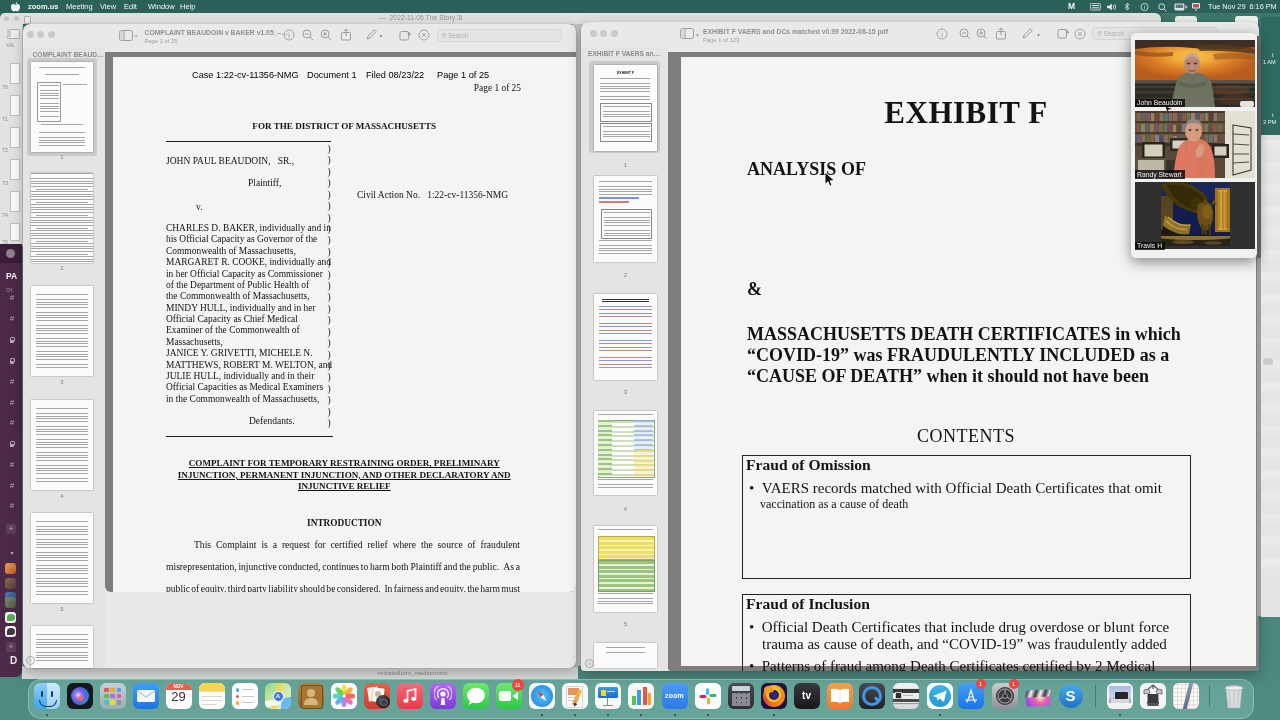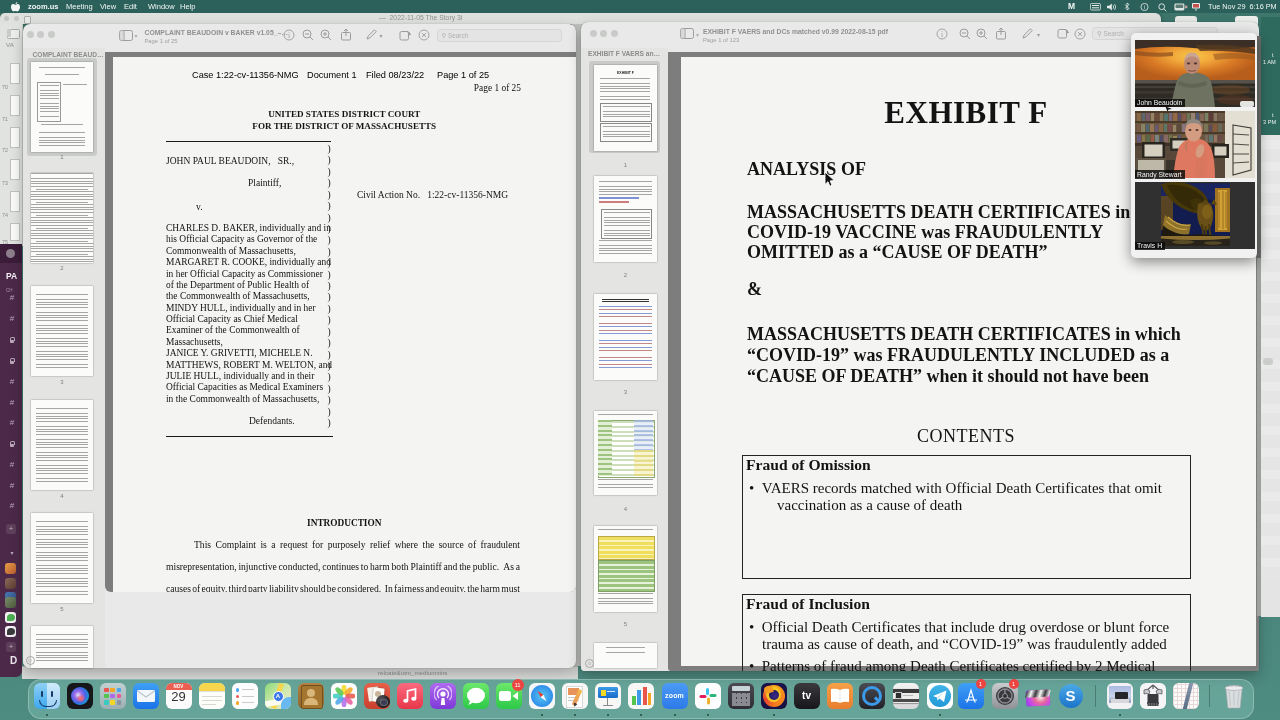--- a/index.html
+++ b/index.html
@@ -202,40 +202,40 @@
       <div style="margin:8px 5px 0 5px;height:30px;" class="tlines"></div>
     </div>
 
   <div class="docarea" style="left:82.5px;top:28px;width:470.5px;height:540px;border-radius:0 0 6px 6px;overflow:hidden;">
     <div class="page" style="left:8px;top:5px;width:462.5px;height:590px;">
       <div class="docline" style="left:79px;top:13px;font-size:9.2px;">Case 1:22-cv-11356-NMG</div>
         <div class="docline" style="left:194px;top:13px;font-size:9.2px;">Document 1</div>
         <div class="docline" style="left:253px;top:13px;font-size:9.2px;">Filed 08/23/22</div>
         <div class="docline" style="left:324px;top:13px;font-size:9.2px;">Page 1 of 25</div>
       <div class="docline serif" style="left:0;top:26px;width:408px;text-align:right;font-size:9.4px;">Page 1 of 25</div>
-      <div class="docline serif" style="left:0;top:52px;width:100%;text-align:center;font-weight:bold;font-size:9.1px;">UNITED STATES DISTRICT COURT</div>
       <div class="docline serif" style="left:0;top:64px;width:100%;text-align:center;font-weight:bold;font-size:9.1px;">FOR THE DISTRICT OF MASSACHUSETTS</div>
       <div class="abs" style="left:53px;top:84px;width:165px;height:0;border-top:0.9px solid #1a1a1a;"></div>
       <div class="docline serif" style="left:214.5px;top:87px;font-size:9.5px;line-height:11.42px;text-align:center;">)<br>)<br>)<br>)<br>)<br>)<br>)<br>)<br>)<br>)<br>)<br>)<br>)<br>)<br>)<br>)<br>)<br>)<br>)<br>)<br>)<br>)<br>)<br>)<br>)</div>
       <div class="docline serif" style="left:53px;top:99px;font-size:9.5px;">JOHN PAUL BEAUDOIN,&nbsp;&nbsp;&nbsp;SR.,</div>
       <div class="docline serif" style="left:135px;top:121px;font-size:9.5px;">Plaintiff,</div>
       <div class="docline serif" style="left:244px;top:133px;font-size:9.5px;">Civil Action No.&nbsp;&nbsp;&nbsp;1:22-cv-11356-NMG</div>
       <div class="docline serif" style="left:83px;top:145px;font-size:9.5px;">v.</div>
       <div class="docline serif" style="left:53px;top:166px;font-size:9.45px;line-height:11.37px;">CHARLES D. BAKER, individually and in<br>his Official Capacity as Governor of the<br>Commonwealth of Massachusetts,<br>MARGARET R. COOKE, individually and<br>in her Official&nbsp;Capacity as Commissioner<br>of the Department of Public Health of<br>the Commonwealth of Massachusetts,<br>MINDY HULL, individually and in her<br>Official Capacity as Chief Medical<br>Examiner of the Commonwealth of<br>Massachusetts,<br>JANICE Y. GRIVETTI, MICHELE N.<br>MATTHEWS, ROBERT M. WELTON, and<br>JULIE HULL, individually and in their<br>Official Capacities as Medical Examiners<br>in the Commonwealth&nbsp;of Massachusetts,</div>
       <div class="docline serif" style="left:136px;top:359px;font-size:9.5px;">Defendants.</div>
       <div class="abs" style="left:53px;top:378.5px;width:167px;height:0;border-top:0.9px solid #1a1a1a;"></div>
+      <div class="docline serif" style="left:0;top:401px;width:100%;text-align:center;font-weight:bold;font-size:9.1px;line-height:11.6px;text-decoration:underline;">COMPLAINT FOR TEMPORARY RESTRAINING ORDER, PRELIMINARY<br>INJUNCTION, PERMANENT INJUNCTION, AND OTHER DECLARATORY AND<br>INJUNCTIVE RELIEF</div>
       <div class="docline serif" style="left:0;top:461px;width:100%;text-align:center;font-weight:bold;font-size:9.3px;">INTRODUCTION</div>
       <div class="abs serif" style="left:81px;top:482px;width:326px;display:flex;justify-content:space-between;font-size:9.6px;">
           <span>This</span>
           <span>Complaint</span>
           <span>is</span>
           <span>a</span>
           <span>request</span>
           <span>for</span>
-          <span>purposely</span>
+          <span>certified</span>
           <span>relief</span>
           <span>where</span>
           <span>the</span>
           <span>source</span>
           <span>of</span>
           <span>fraudulent</span>
         </div>
       <div class="abs serif" style="left:53px;top:504px;width:354px;display:flex;justify-content:space-between;font-size:9.6px;">
           <span>misrepresentation,</span>
           <span>injunctive</span>
@@ -245,21 +245,21 @@
           <span>harm</span>
           <span>both</span>
           <span>Plaintiff</span>
           <span>and</span>
           <span>the</span>
           <span>public.</span>
           <span>&nbsp;As</span>
           <span>a</span>
         </div>
       <div class="abs serif" style="left:53px;top:526px;width:354px;display:flex;justify-content:space-between;font-size:9.6px;">
-          <span>causes</span>
+          <span>public</span>
           <span>of</span>
           <span>equity,</span>
           <span>third</span>
           <span>party</span>
           <span>liability</span>
           <span>should</span>
           <span>be</span>
           <span>considered.</span>
           <span>&nbsp;In</span>
           <span>fairness</span>
@@ -369,28 +369,27 @@
   </div>
   <div class="tnum" style="left:13px;top:599px;width:63px;">5</div>
   <div class="thumb" style="left:13px;top:621px;width:63px;height:25px;">
     <div style="position:absolute;left:12px;top:4px;width:39px;height:6px;" class="tlines"></div>
   </div>
 
   <div class="docarea" style="left:87px;top:30px;width:591px;height:619px;border-radius:0 0 3px 3px;overflow:hidden;">
     <div class="page" style="left:13px;top:5px;width:575px;height:609px;">
       <div class="docline serif" style="left:0;top:37.5px;width:570px;text-align:center;font-weight:bold;font-size:31px;letter-spacing:0.5px;">EXHIBIT F</div>
       <div class="docline serif" style="left:66px;top:102px;font-weight:bold;font-size:18px;">ANALYSIS OF</div>
-      <div class="docline serif" style="left:66px;top:146px;font-weight:bold;font-size:18px;line-height:19.8px;">MASSACHUSETTS DEATH CERTIFICATES in<br>COVID-19 VACCINE was FRAUDULENTLY<br>OMITTED as a “CAUSE OF DEATH”</div>
       <div class="docline serif" style="left:66px;top:221.5px;font-weight:bold;font-size:18px;">&amp;</div>
       <div class="docline serif" style="left:66px;top:267px;font-weight:bold;font-size:18px;line-height:20.8px;">MASSACHUSETTS DEATH CERTIFICATES in which<br>“COVID-19” was FRAUDULENTLY INCLUDED as a<br>“CAUSE OF DEATH” when it should not have been</div>
       <div class="docline serif" style="left:0;top:369px;width:570px;text-align:center;font-size:18px;letter-spacing:0.5px;">CONTENTS</div>
       <div class="abs" style="left:61px;top:398px;width:447px;height:122px;border:1px solid #222;"></div>
       <div class="docline serif" style="left:65px;top:399px;font-weight:bold;font-size:15.6px;">Fraud of Omission</div>
       <div class="docline serif" style="left:68px;top:423px;font-size:15px;">•&nbsp;&nbsp;VAERS records matched with Official Death Certificates that omit</div>
-      <div class="docline serif" style="left:96px;top:440px;font-size:15px;">vaccination as a cause of death</div>
+      <div class="docline serif" style="left:79px;top:440px;font-size:12px;">vaccination as a cause of death</div>
       <div class="abs" style="left:61px;top:537px;width:447px;height:90px;border:1px solid #222;"></div>
       <div class="docline serif" style="left:65px;top:538px;font-weight:bold;font-size:15.6px;">Fraud of Inclusion</div>
       <div class="docline serif" style="left:68px;top:562px;font-size:15px;">•&nbsp;&nbsp;Official Death Certificates that include drug overdose or blunt force</div>
       <div class="docline serif" style="left:81px;top:579px;font-size:15px;">trauma as cause of death, and “COVID-19” was fraudulently added</div>
       <div class="docline serif" style="left:68px;top:601px;font-size:15px;">•&nbsp;&nbsp;Patterns of fraud among Death Certificates certified by 2 Medical</div>
     </div>
   </div>
   <div class="zbtn" style="left:4px;top:637px;">⊙</div>
 </div>
 

